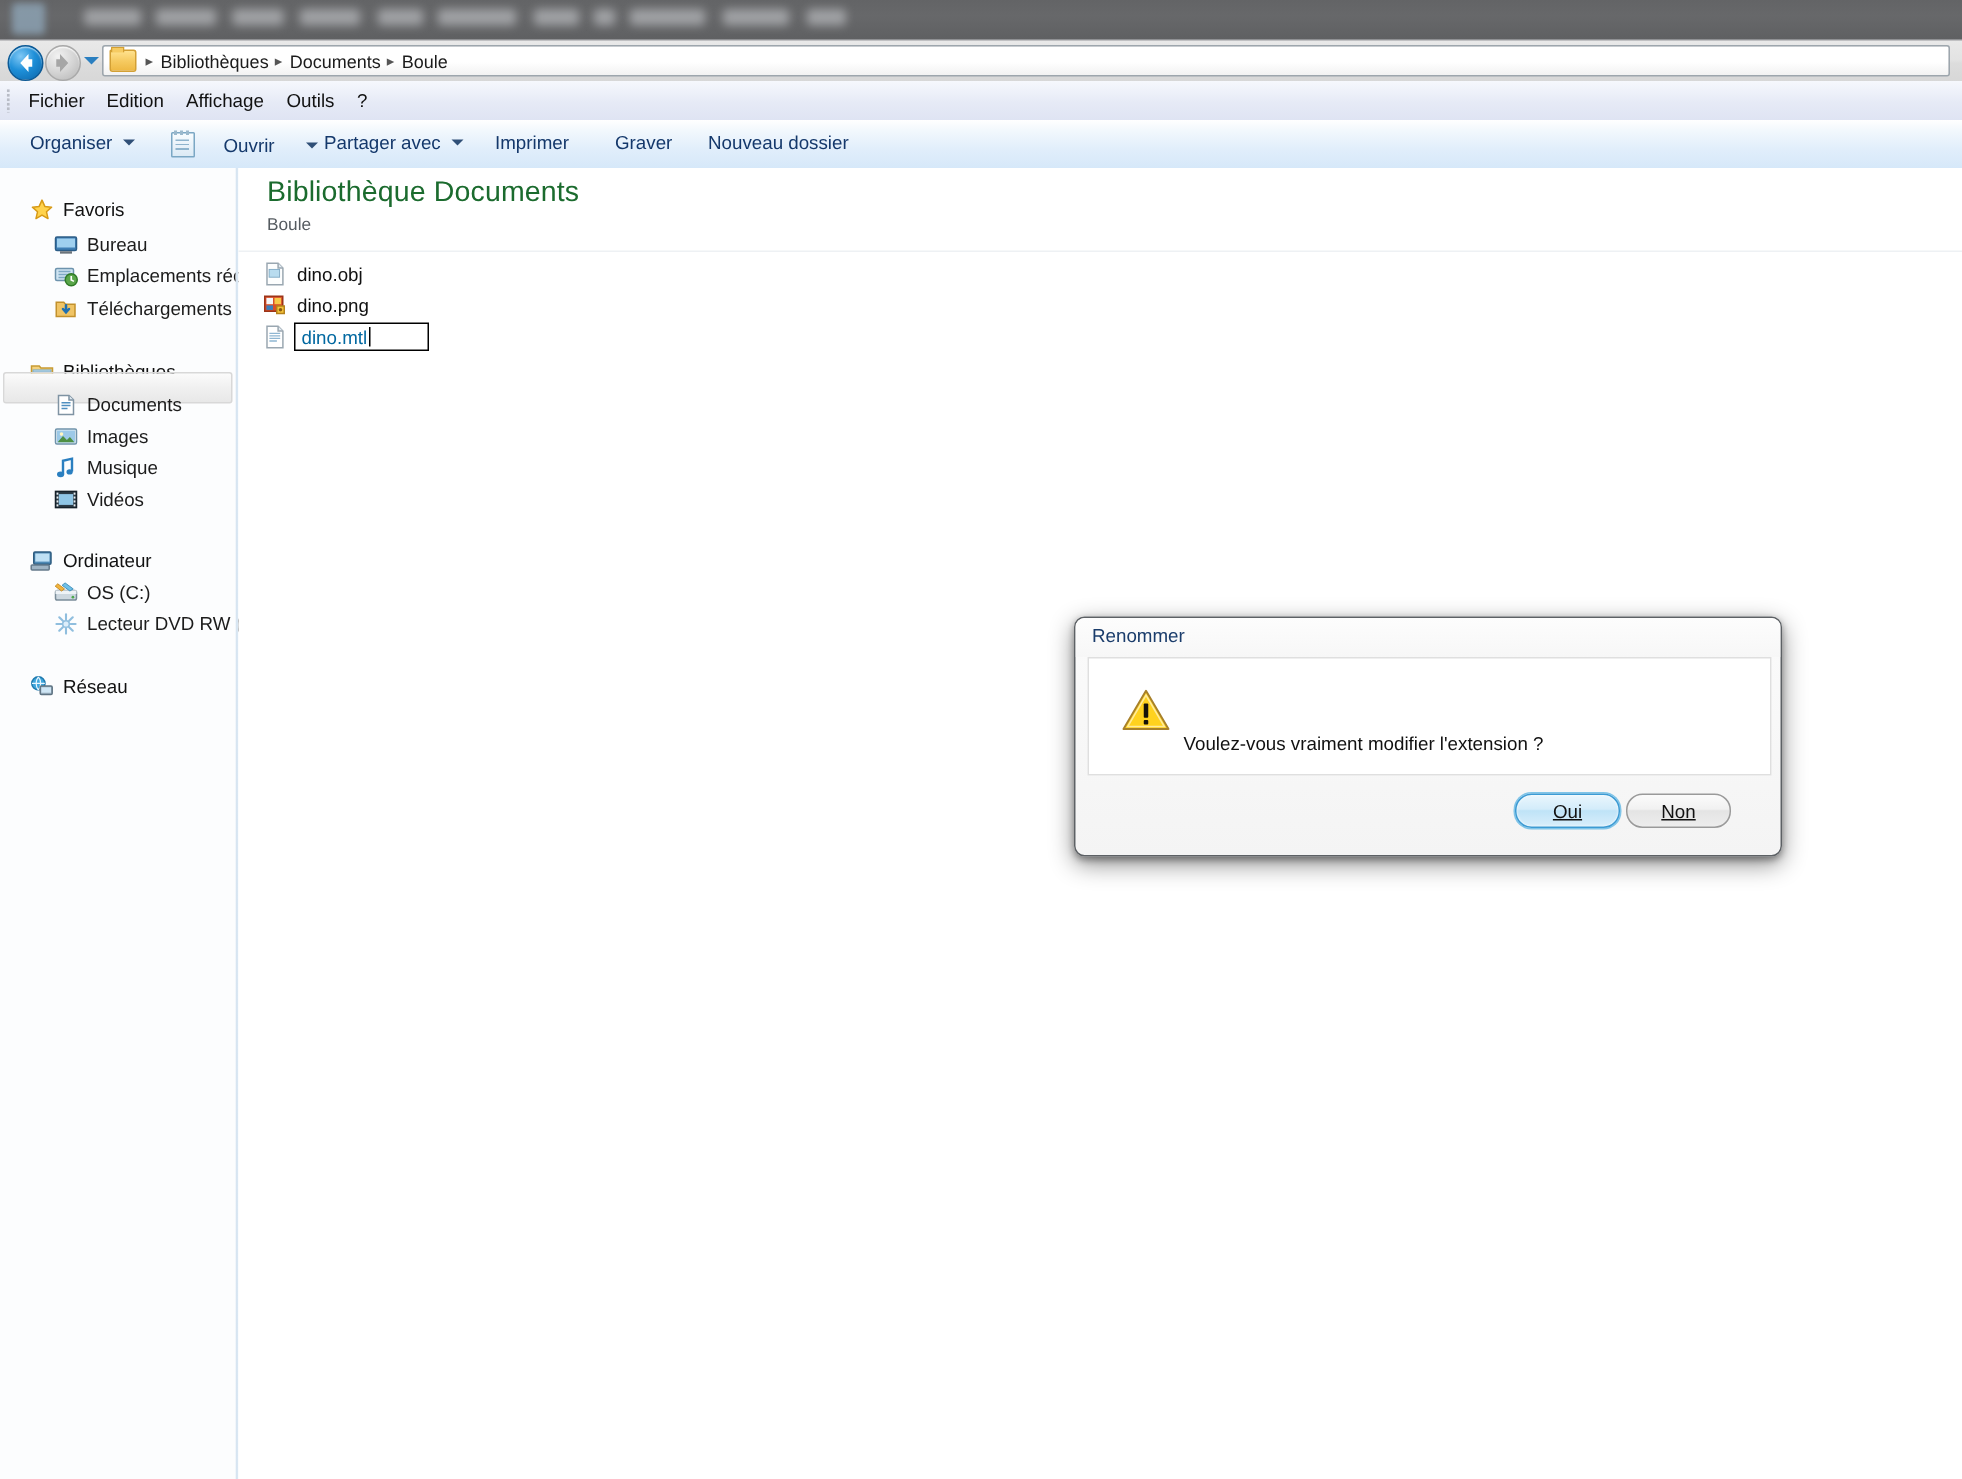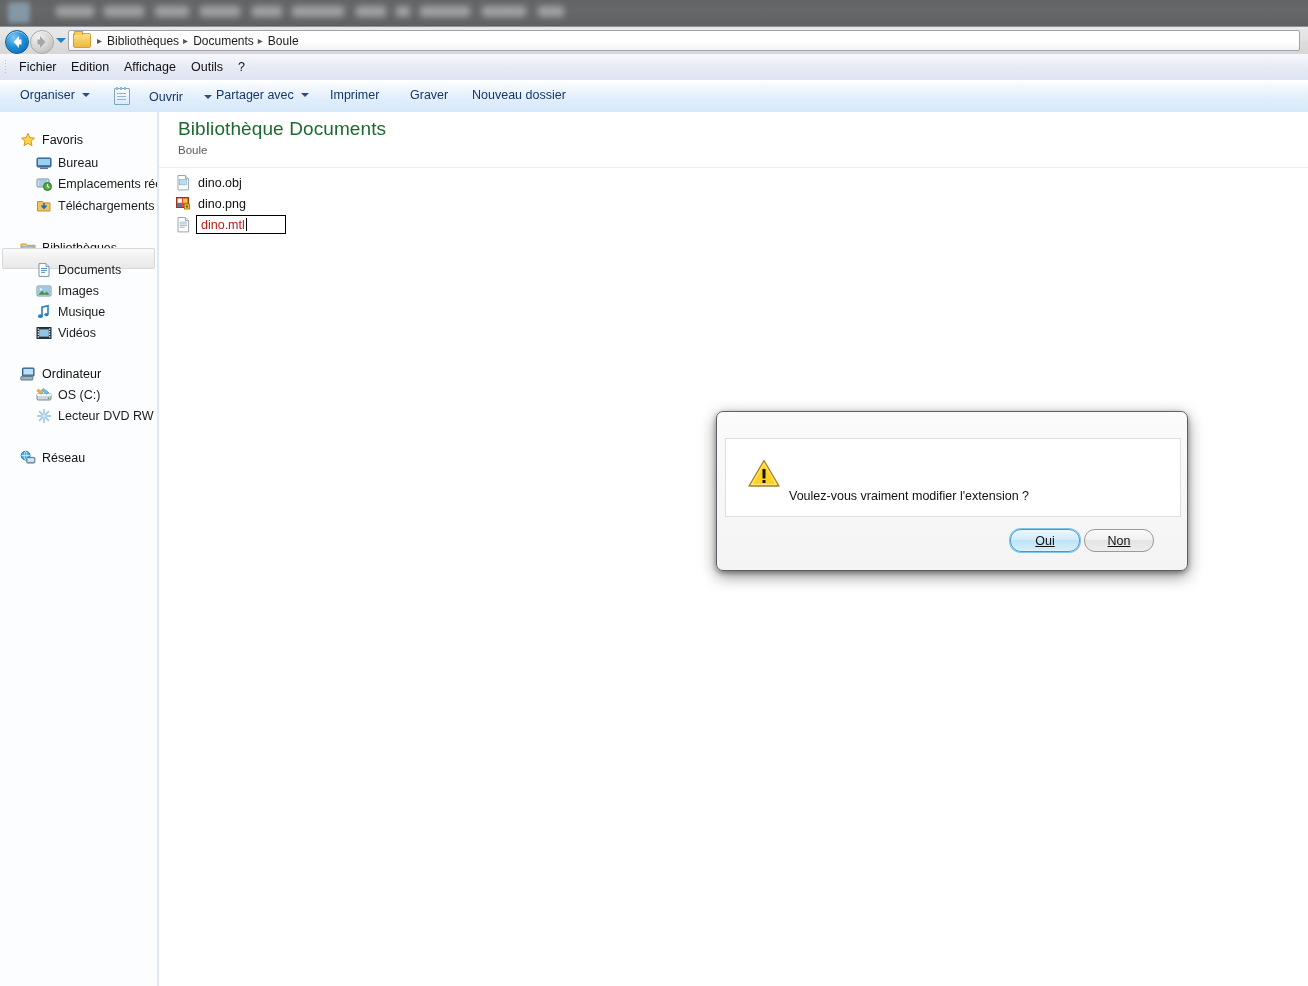--- a/index.html
+++ b/index.html
@@ -256,21 +256,21 @@
   }
   .rename-box {
     position: absolute;
     border: 1px solid #000;
     background: #fff;
     box-sizing: border-box;
     height: 19px;
     display:flex; align-items:center;
     padding: 0 4px;
     font-size: 12.5px;
-    color: #b91c1c;
+    color: #0369a1;
   }
   .rename-caret {
     display:inline-block;
     width:1px; height:13px;
     background:#000;
     margin-left:1px;
   }
 
   
   .dlg-shadow {
@@ -630,20 +630,23 @@
       </span>
     </div>
     <div class="rename-box" style="left:37px; top:103px; width:90px;">
       <span>dino.mtl</span>
         <span class="rename-caret"></span>
     </div>
   </div>
 
   <div class="dlg-shadow"></div>
   <div class="dialog">
+    <div class="dlg-titlebar">
+      <div class="dlg-title">Renommer</div>
+    </div>
 
     <div class="dlg-body">
       <div class="dlg-warnicon">
         <svg width="32" height="29" viewBox="0 0 32 29">
           <path d="M16 1.5 L31 27 L1 27 Z" fill="#ffd21e" stroke="#a8812a" stroke-width="1.3" stroke-linejoin="round"></path>
           <path d="M16 4.5 L28.2 25.4 L3.8 25.4 Z" fill="none" stroke="#ffeb9c" stroke-width="1"></path>
           <rect x="14.5" y="10" width="3" height="9.5" rx="0.6" fill="#16130a"></rect>
           <rect x="14.5" y="21" width="3" height="3" rx="0.6" fill="#16130a"></rect>
         </svg>
       </div>

